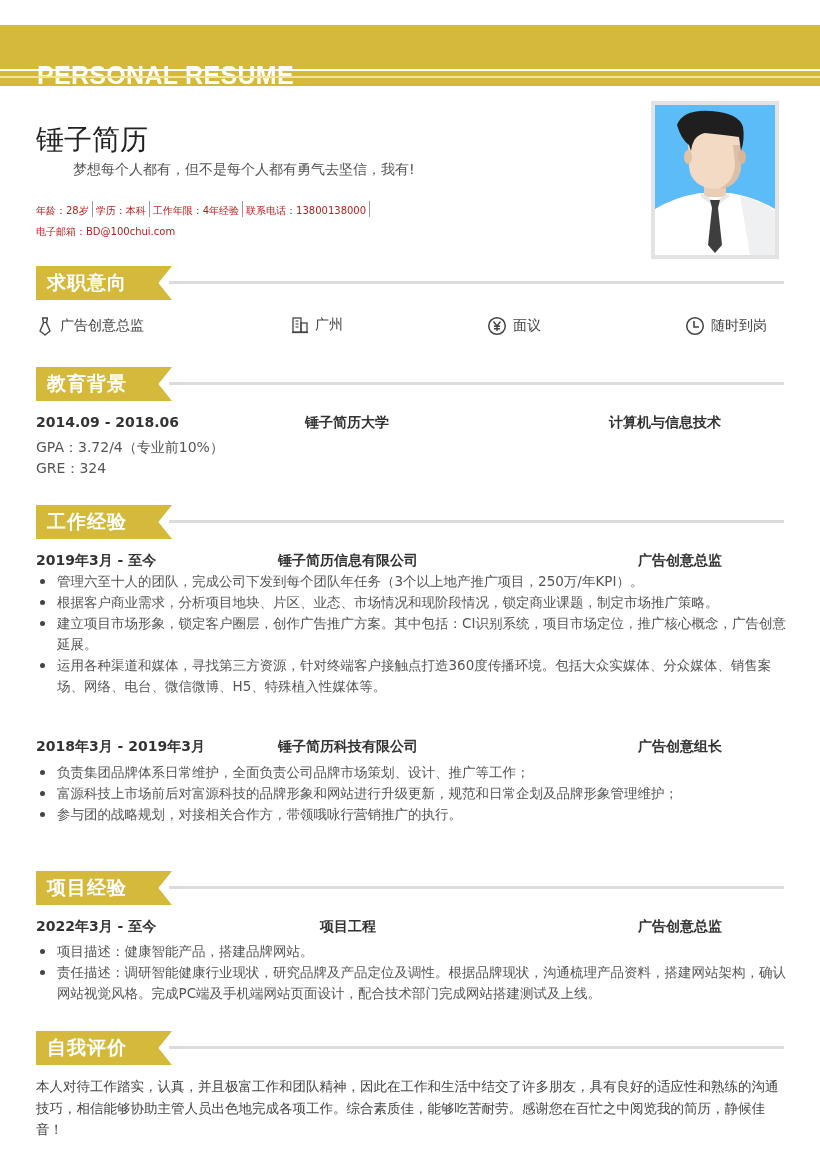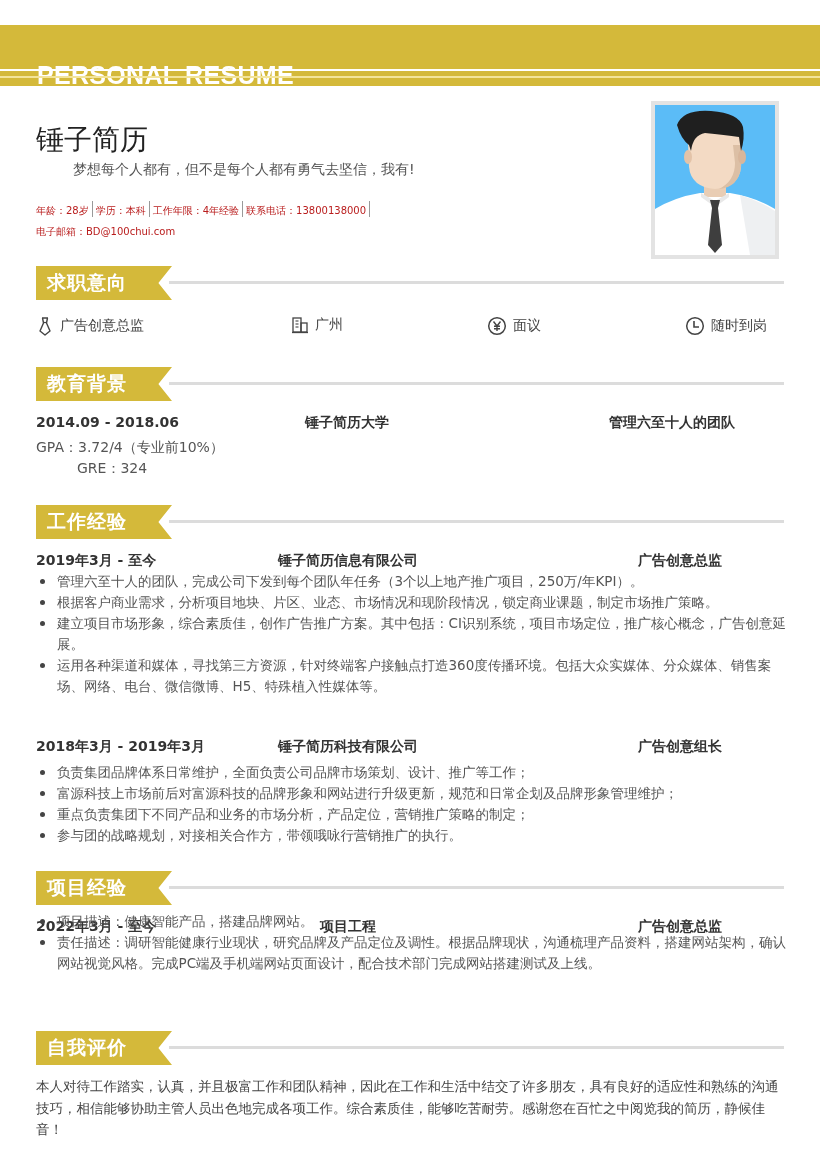--- a/index.html
+++ b/index.html
@@ -124,65 +124,64 @@
 </div>
 
 <div class="sec" style="top:367px;">
   <div class="sec-ribbon"></div>
   <div class="sec-title">教育背景</div>
   <div class="sec-line"></div>
 </div>
 <div class="row" style="top:414px;">
   <span style="left:0;">2014.09 - 2018.06</span>
   <span style="left:269px;">锤子简历大学</span>
-  <span style="left:573px;">管理六至十人的团队</span>
+  <span style="left:573px;">计算机与信息技术</span>
 </div>
 <div class="text" style="top:439px;">GPA：3.72/4（专业前10%）</div>
-<div class="text" style="top:460px;margin-left:41px;">GRE：324</div>
+<div class="text" style="top:460px;">GRE：324</div>
 
 <div class="sec" style="top:505px;padding-left:28px;">
   <div class="sec-ribbon"></div>
   <div class="sec-title">工作经验</div>
   <div class="sec-line"></div>
 </div>
 <div class="row" style="top:552px;">
   <span style="left:0;">2019年3月 - 至今</span>
   <span style="left:242px;">锤子简历信息有限公司</span>
   <span style="left:602px;">广告创意总监</span>
 </div>
 <ul class="bullets" style="top:571px;">
   <li>管理六至十人的团队，完成公司下发到每个团队年任务（3个以上地产推广项目，250万/年KPI）。</li>
   <li>根据客户商业需求，分析项目地块、片区、业态、市场情况和现阶段情况，锁定商业课题，制定市场推广策略。</li>
-  <li>建立项目市场形象，综合素质佳，创作广告推广方案。其中包括：CI识别系统，项目市场定位，推广核心概念，广告创意延展。</li>
+  <li>建立项目市场形象，锁定客户圈层，创作广告推广方案。其中包括：CI识别系统，项目市场定位，推广核心概念，广告创意延展。</li>
   <li>运用各种渠道和媒体，寻找第三方资源，针对终端客户接触点打造360度传播环境。包括大众实媒体、分众媒体、销售案场、网络、电台、微信微博、H5、特殊植入性媒体等。</li>
 </ul>
 
 <div class="row" style="top:738px;">
   <span style="left:0;">2018年3月 - 2019年3月</span>
   <span style="left:242px;">锤子简历科技有限公司</span>
   <span style="left:602px;">广告创意组长</span>
 </div>
 <ul class="bullets" style="top:762px;">
   <li>负责集团品牌体系日常维护，全面负责公司品牌市场策划、设计、推广等工作；</li>
   <li>富源科技上市场前后对富源科技的品牌形象和网站进行升级更新，规范和日常企划及品牌形象管理维护；</li>
-  <li>重点负责集团下不同产品和业务的市场分析，产品定位，营销推广策略的制定；</li>
   <li>参与团的战略规划，对接相关合作方，带领哦咏行营销推广的执行。</li>
 </ul>
 
 <div class="sec" style="top:871px;">
   <div class="sec-ribbon"></div>
   <div class="sec-title">项目经验</div>
   <div class="sec-line"></div>
 </div>
 <div class="row" style="top:918px;">
   <span style="left:0;">2022年3月 - 至今</span>
   <span style="left:284px;">项目工程</span>
   <span style="left:602px;">广告创意总监</span>
 </div>
-<ul class="bullets" style="top:911px;">
+<ul class="bullets" style="top:941px;">
   <li>项目描述：健康智能产品，搭建品牌网站。</li>
   <li>责任描述：调研智能健康行业现状，研究品牌及产品定位及调性。根据品牌现状，沟通梳理产品资料，搭建网站架构，确认网站视觉风格。完成PC端及手机端网站页面设计，配合技术部门完成网站搭建测试及上线。</li>
 </ul>
 
 <div class="sec" style="top:1031px;padding-left:13px;">
   <div class="sec-ribbon"></div>
   <div class="sec-title">自我评价</div>
   <div class="sec-line"></div>
 </div>
 <div class="para">本人对待工作踏实，认真，并且极富工作和团队精神，因此在工作和生活中结交了许多朋友，具有良好的适应性和熟练的沟通技巧，相信能够协助主管人员出色地完成各项工作。综合素质佳，能够吃苦耐劳。感谢您在百忙之中阅览我的简历，静候佳音！</div>

